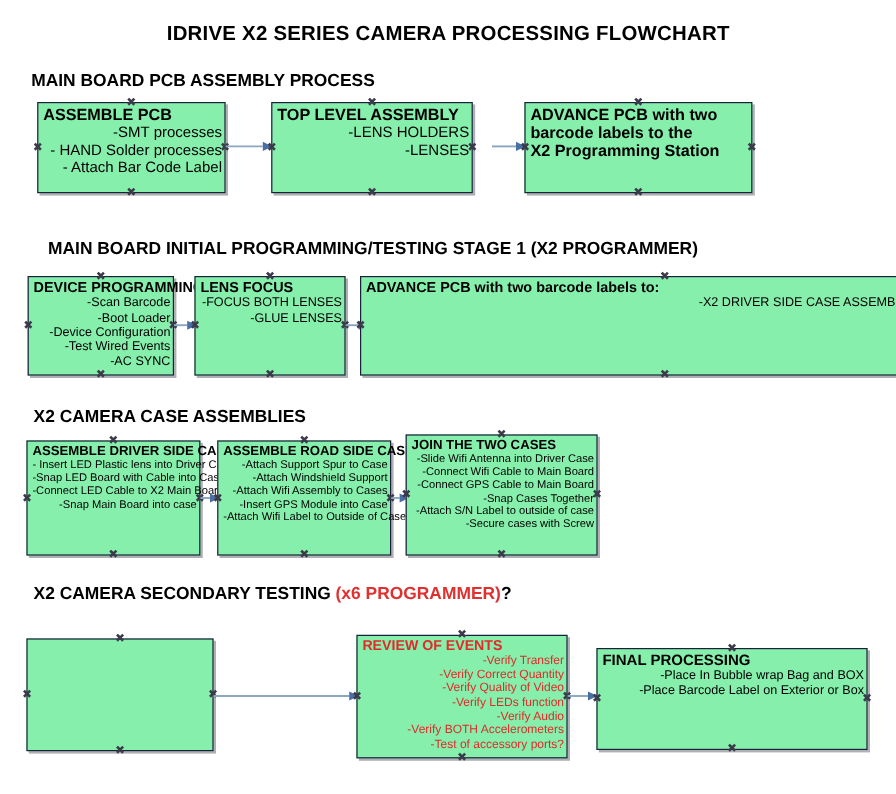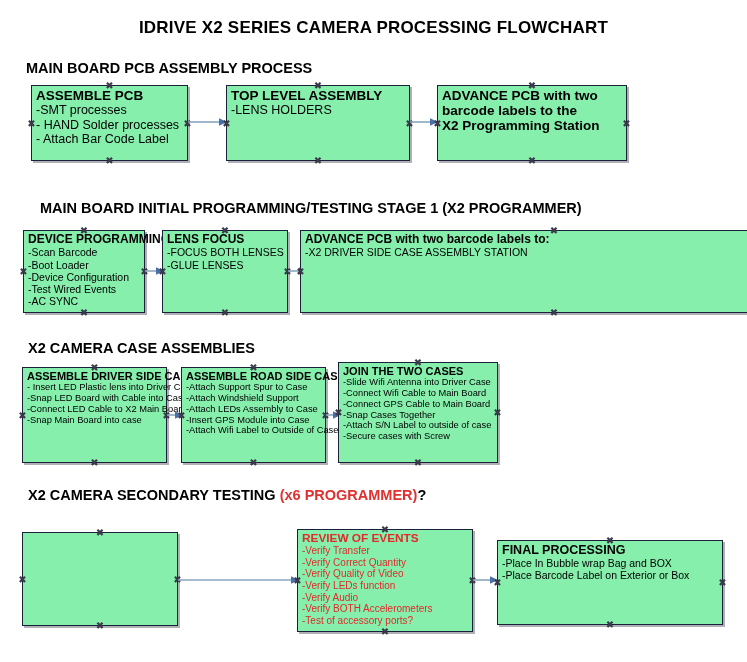--- a/index.html
+++ b/index.html
@@ -51,20 +51,21 @@
   .node-title {
     font-weight: bold;
     color: #000000;
     white-space: nowrap;
     line-height: 1.12;
   }
   .node-line {
     color: #000000;
     white-space: nowrap;
     line-height: 1.16;
+    text-align: right;
   }
   .red .node-title, .red .node-line { color: #e12a2a; }
 
   
   .handle {
     position: absolute;
     width: 9px; height: 9px;
     color: #3a3a4a;
     font-size: 10px;
     line-height: 9px;
@@ -104,24 +105,25 @@
     <span class="handle h-right">✖</span>
   </div>
 
   <div class="connector" style="left:188px; top:117px;">
     <svg width="40" height="10" viewBox="0 0 40 10">
       <line x1="0" y1="5" x2="31" y2="5" stroke="#8aa6c0" stroke-width="1.6"></line>
       <polygon points="31,1.2 39,5 31,8.8" fill="#4a6fa5"></polygon>
     </svg>
   </div>
 
-  <div class="node" style="left:226px; top:85px; width:184px; height:76px;">
+  <div class="node" style="left:226px; top:85px; width:168px; height:76px;">
     <div class="node-inner" style="font-size:12.5px;">
       <div class="node-title" style="font-size:13.5px;">TOP LEVEL ASSEMBLY</div>
       <div class="node-line">-LENS HOLDERS</div>
+      <div class="node-line">-LENSES</div>
     </div>
     <span class="handle h-top">✖</span>
     <span class="handle h-bot">✖</span>
     <span class="handle h-left">✖</span>
     <span class="handle h-right">✖</span>
   </div>
 
   <div class="connector" style="left:410px; top:117px;">
     <svg width="29" height="10" viewBox="0 0 29 10">
       <line x1="0" y1="5" x2="20" y2="5" stroke="#8aa6c0" stroke-width="1.6"></line>
@@ -220,21 +222,21 @@
       <line x1="0" y1="5" x2="8" y2="5" stroke="#8aa6c0" stroke-width="1.6"></line>
       <polygon points="8,1.2 16,5 8,8.8" fill="#4a6fa5"></polygon>
     </svg>
   </div>
 
   <div class="node" style="left:181px; top:367px; width:145px; height:96px;">
     <div class="node-inner" style="font-size:9.3px;">
       <div class="node-title" style="font-size:11px;">ASSEMBLE ROAD SIDE CASE</div>
       <div class="node-line">-Attach Support Spur to Case</div>
       <div class="node-line">-Attach Windshield Support</div>
-      <div class="node-line">-Attach LEDs Assembly to Case</div>
+      <div class="node-line">-Attach Wifi Assembly to Cases</div>
       <div class="node-line">-Insert GPS Module into Case</div>
       <div class="node-line">-Attach Wifi Label to Outside of Case</div>
     </div>
     <span class="handle h-top">✖</span>
     <span class="handle h-bot">✖</span>
     <span class="handle h-left">✖</span>
     <span class="handle h-right">✖</span>
   </div>
 
   <div class="connector" style="left:326px; top:410px;">

